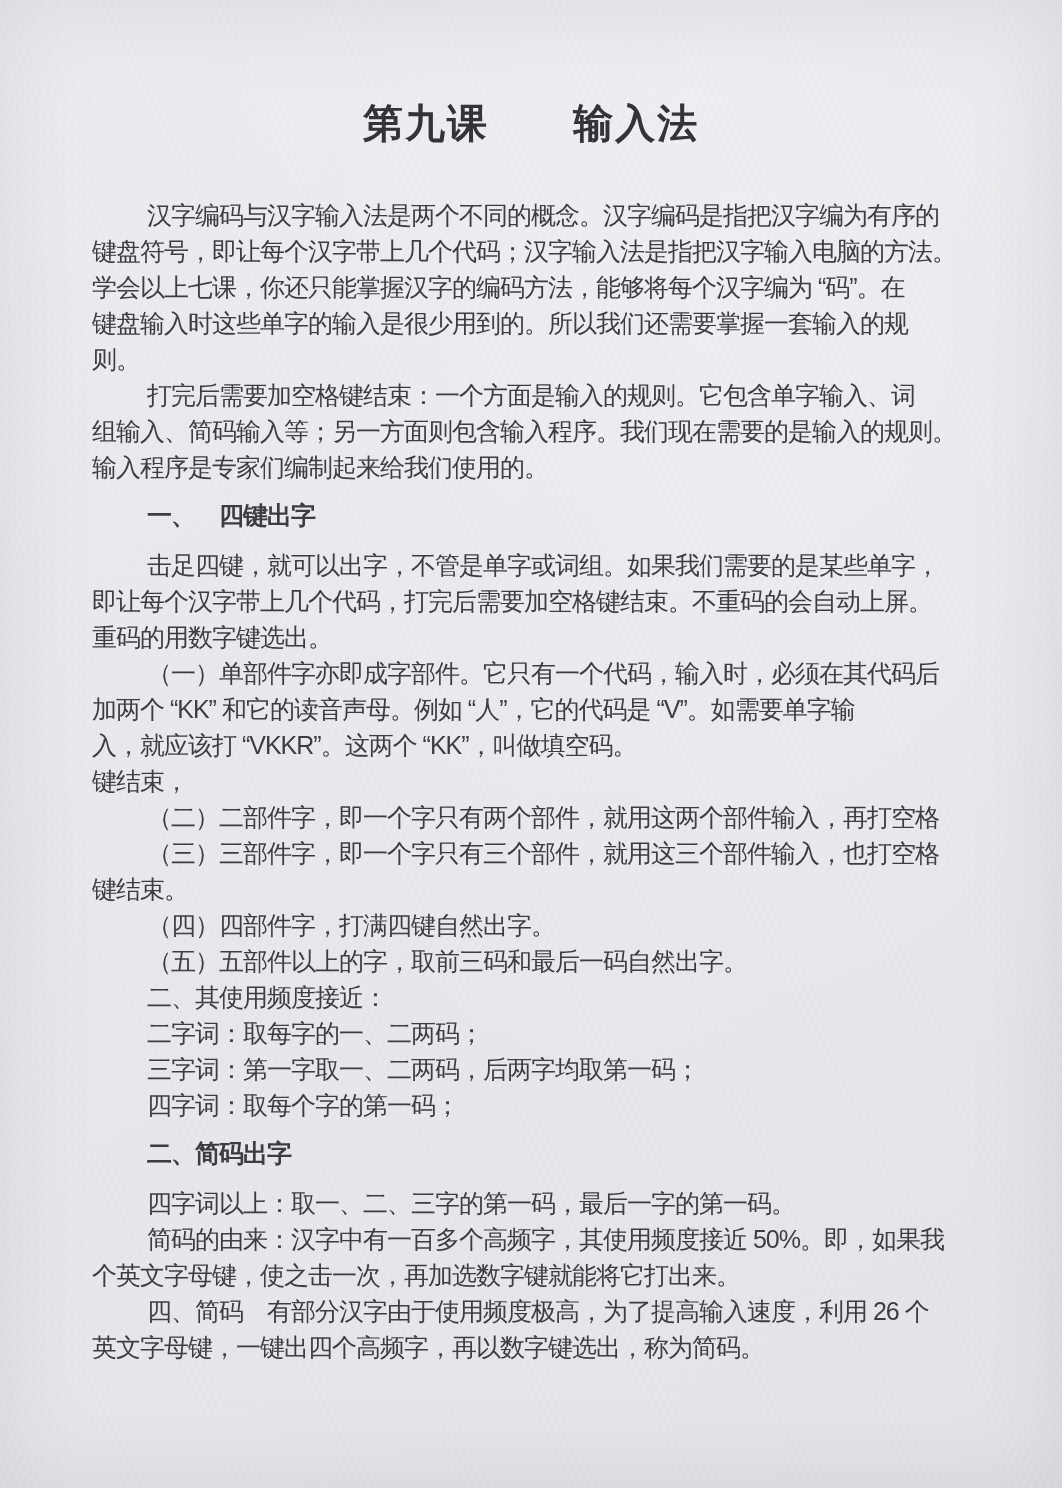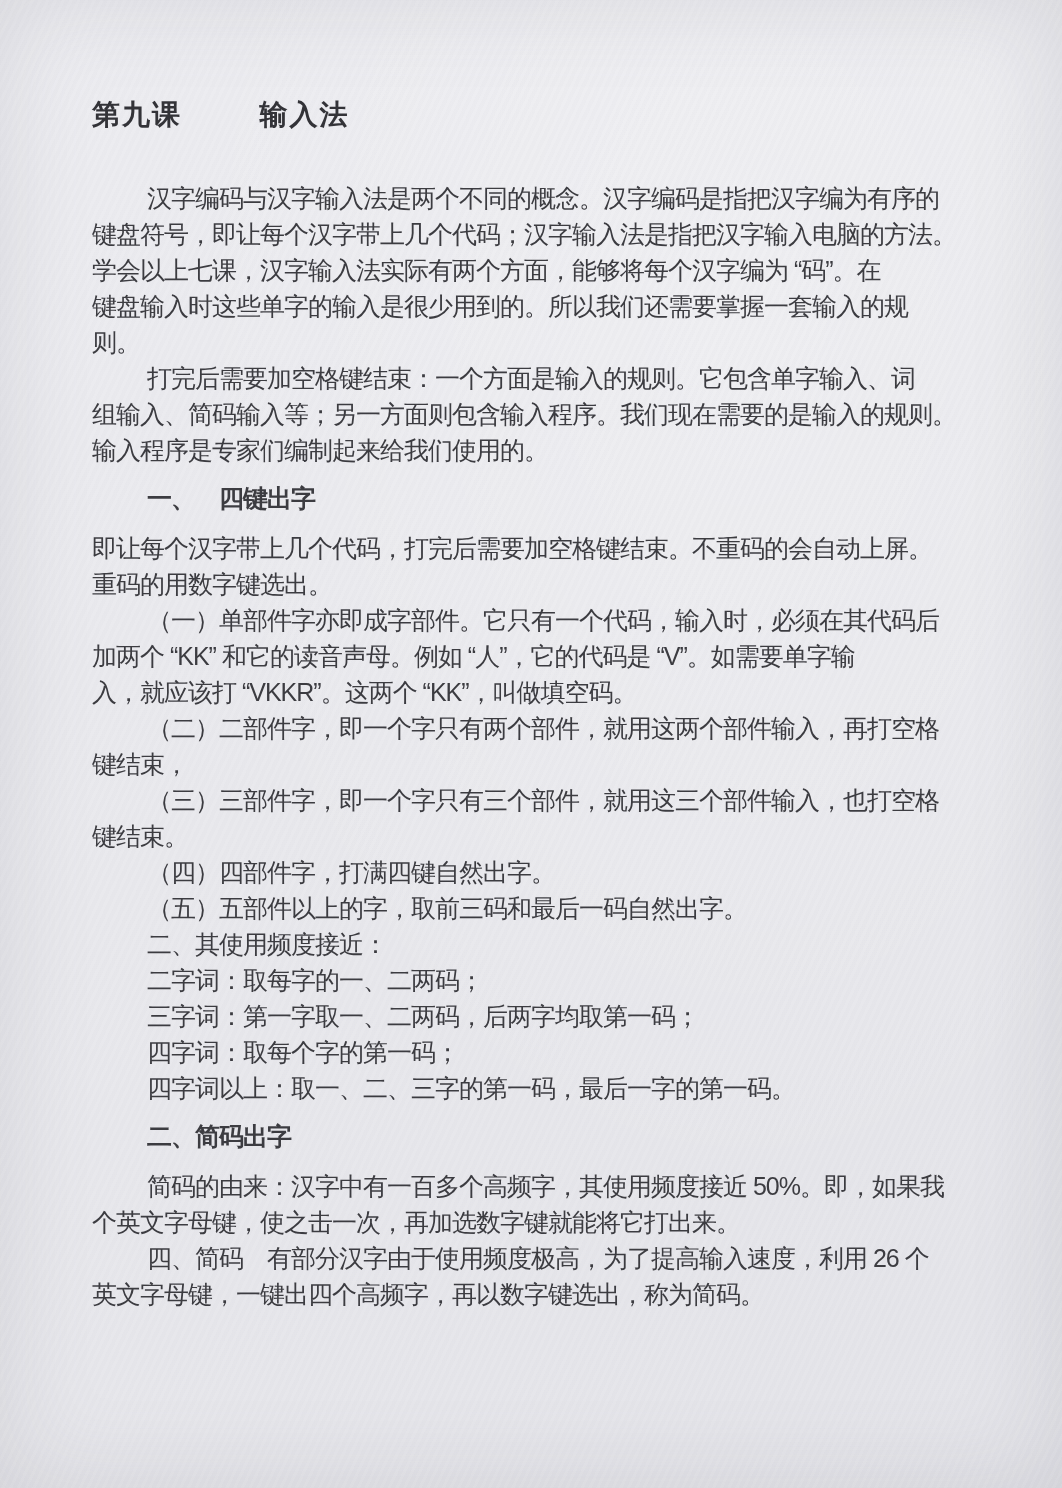--- a/index.html
+++ b/index.html
@@ -19,23 +19,24 @@
     overflow: hidden;
     color: #3c3c41;
   }
   .content {
     position: absolute;
     left: 92px;
     top: 96px;
     width: 878px;
   }
   .title {
+    text-align: center;
     font-family: "Liberation Sans", "DejaVu Sans", sans-serif;
     font-weight: bold;
-    font-size: 28px;
+    font-size: 40px;
     letter-spacing: 2px;
     color: #333338;
     margin: 0 0 46px 0;
     white-space: nowrap;
   }
   .title .tgap {
     display: inline-block;
     width: 58px;
   }
   .block { margin: 0; }
@@ -78,44 +79,45 @@
   <div class="content">
     <div class="title">
       <span>第九课</span>
       <span class="tgap"></span>
       <span>输入法</span>
     </div>
     <div id="blocks">
         <div class="block para">
           <div class="line first">汉字编码与汉字输入法是两个不同的概念。汉字编码是指把汉字编为有序的</div>
           <div class="line">键盘符号，即让每个汉字带上几个代码；汉字输入法是指把汉字输入电脑的方法。</div>
-          <div class="line">学会以上七课，汉字输入法实际有两个方面，能够将每个汉字编为 “码”。在</div>
+          <div class="line">学会以上七课，你还只能掌握汉字的编码方法，能够将每个汉字编为 “码”。在</div>
           <div class="line">键盘输入时这些单字的输入是很少用到的。所以我们还需要掌握一套输入的规</div>
           <div class="line">则。</div>
         </div>
         <div class="block para">
           <div class="line first">打完后需要加空格键结束：一个方面是输入的规则。它包含单字输入、词</div>
           <div class="line">组输入、简码输入等；另一方面则包含输入程序。我们现在需要的是输入的规则。</div>
           <div class="line">输入程序是专家们编制起来给我们使用的。</div>
         </div>
         <div class="block heading">
           <div class="line">一、　四键出字</div>
         </div>
         <div class="block para">
+          <div class="line first">击足四键，就可以出字，不管是单字或词组。如果我们需要的是某些单字，</div>
           <div class="line">即让每个汉字带上几个代码，打完后需要加空格键结束。不重码的会自动上屏。</div>
           <div class="line">重码的用数字键选出。</div>
         </div>
         <div class="block para">
           <div class="line first">（一）单部件字亦即成字部件。它只有一个代码，输入时，必须在其代码后</div>
           <div class="line">加两个 “KK” 和它的读音声母。例如 “人”，它的代码是 “V”。如需要单字输</div>
           <div class="line">入，就应该打 “VKKR”。这两个 “KK”，叫做填空码。</div>
         </div>
         <div class="block para">
+          <div class="line">键结束，</div>
           <div class="line first">（二）二部件字，即一个字只有两个部件，就用这两个部件输入，再打空格</div>
-          <div class="line">键结束，</div>
         </div>
         <div class="block para">
           <div class="line first">（三）三部件字，即一个字只有三个部件，就用这三个部件输入，也打空格</div>
           <div class="line">键结束。</div>
         </div>
         <div class="block para">
           <div class="line first">（四）四部件字，打满四键自然出字。</div>
         </div>
         <div class="block para">
           <div class="line first">（五）五部件以上的字，取前三码和最后一码自然出字。</div>
@@ -125,25 +127,25 @@
         </div>
         <div class="block para">
           <div class="line first">二字词：取每字的一、二两码；</div>
         </div>
         <div class="block para">
           <div class="line first">三字词：第一字取一、二两码，后两字均取第一码；</div>
         </div>
         <div class="block para">
           <div class="line first">四字词：取每个字的第一码；</div>
         </div>
+        <div class="block heading">
+          <div class="line">二、简码出字</div>
+        </div>
         <div class="block para">
           <div class="line first">四字词以上：取一、二、三字的第一码，最后一字的第一码。</div>
-        </div>
-        <div class="block heading">
-          <div class="line">二、简码出字</div>
         </div>
         <div class="block para">
           <div class="line first">简码的由来：汉字中有一百多个高频字，其使用频度接近 50%。即，如果我</div>
           <div class="line">个英文字母键，使之击一次，再加选数字键就能将它打出来。</div>
         </div>
         <div class="block para">
           <div class="line first">四、简码　有部分汉字由于使用频度极高，为了提高输入速度，利用 26 个</div>
           <div class="line">英文字母键，一键出四个高频字，再以数字键选出，称为简码。</div>
         </div>
       </div>

